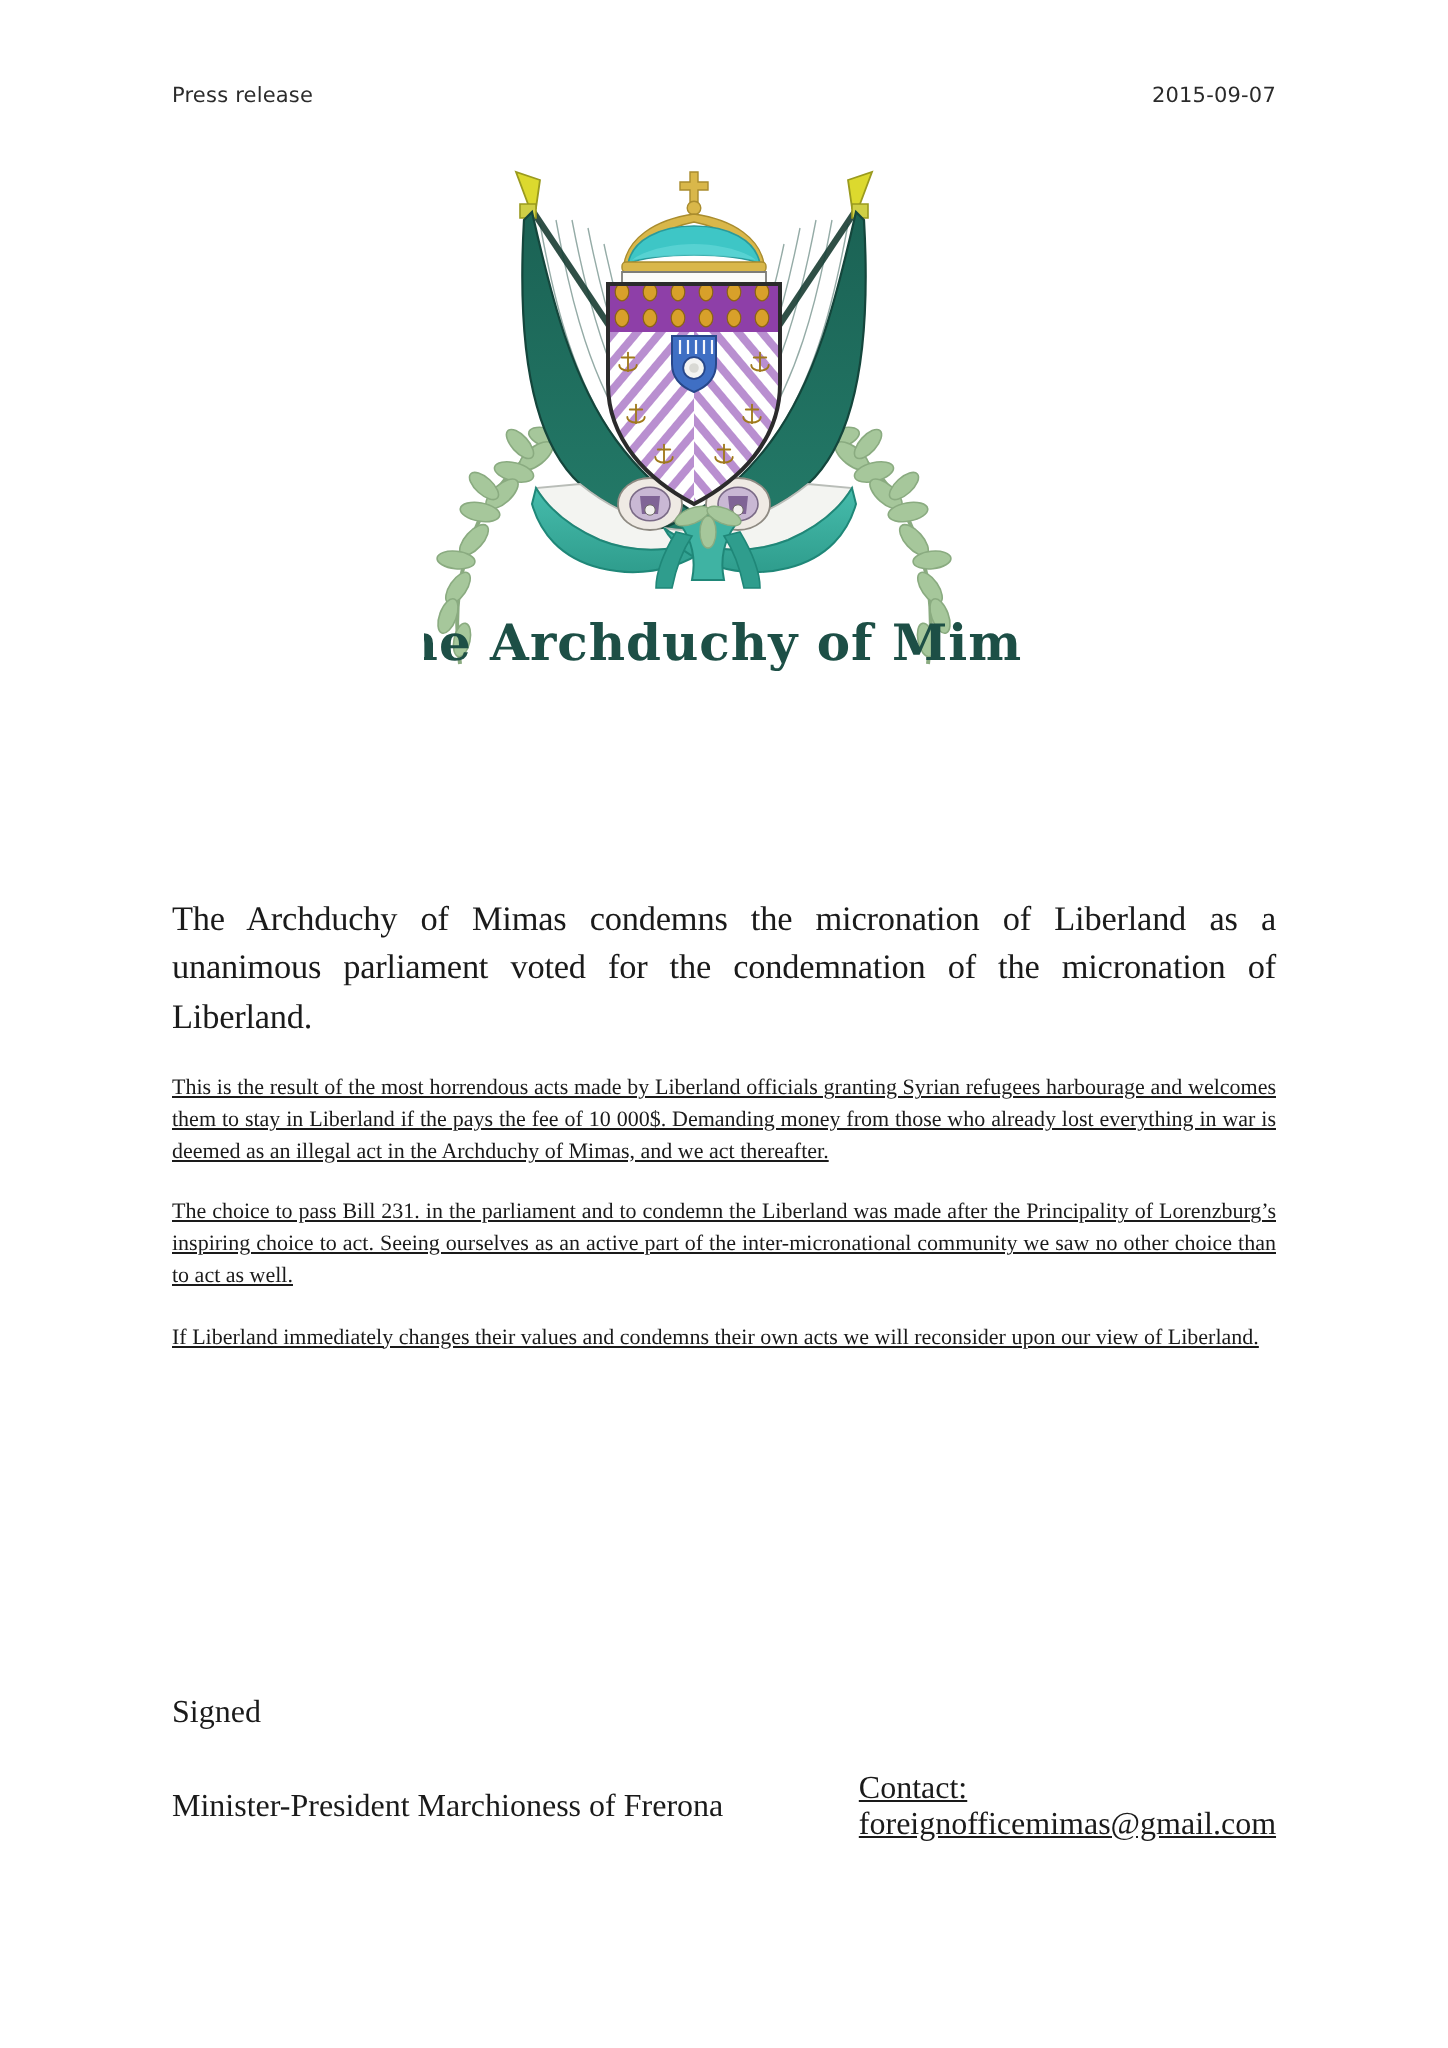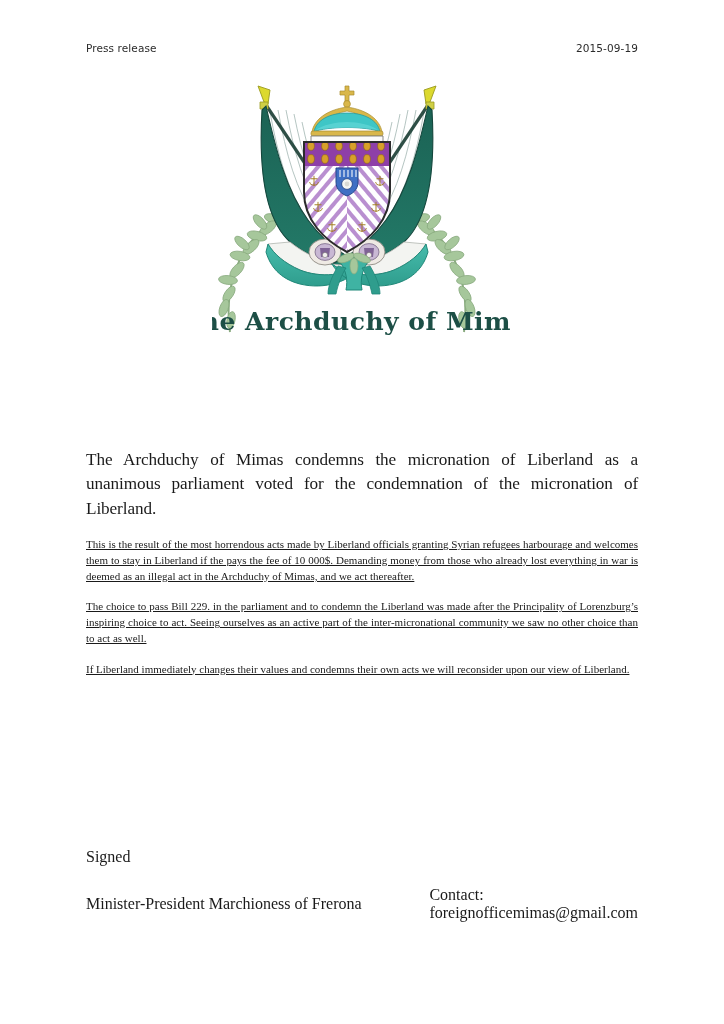--- a/index.html
+++ b/index.html
@@ -91,30 +91,30 @@
     color: #1a1a1a;
   }
   .sign-label {
     margin: 0 0 20px 0;
   }
   .sign-row {
     display: flex;
     align-items: center;
   }
   .sign-name { width: 345px; }
-  .sign-contact { flex: 1; }
+  .sign-contact { flex: 1; text-decoration: underline; }
 </style>
 </head>
 <body>
 
 <div class="page">
 
   <div class="doc-header">
     <span>Press release</span>
-    <span>2015-09-19</span>
+    <span>2015-09-07</span>
   </div>
 
   <div class="emblem-wrap">
     <div class="emblem">
       <svg width="300" height="285" viewBox="0 0 300 285" xmlns="http://www.w3.org/2000/svg">
         <defs>
           <linearGradient id="gDark" x1="0" y1="0" x2="0" y2="1">
             <stop offset="0%" stop-color="#1b6254"></stop>
             <stop offset="100%" stop-color="#237a68"></stop>
           </linearGradient>
@@ -361,21 +361,21 @@
         </g>
 
         <text x="150" y="250" text-anchor="middle" font-family="'DejaVu Serif', serif" font-size="25" font-weight="bold" fill="#1d4f46" letter-spacing="0.5">The Archduchy of Mimas</text>
       </svg>
     </div>
   </div>
 
   <div class="content">
     <h1 class="headline">The Archduchy of Mimas condemns the micronation of Liberland as a unanimous parliament voted for the condemnation of the micronation of Liberland.</h1>
     <p class="para">This is the result of the most horrendous acts made by Liberland officials granting Syrian refugees harbourage and welcomes them to stay in Liberland if the pays the fee of 10 000$. Demanding money from those who already lost everything in war is deemed as an illegal act in the Archduchy of Mimas, and we act thereafter.</p>
-    <p class="para">The choice to pass Bill 229. in the parliament and to condemn the Liberland was made after the Principality of Lorenzburg’s inspiring choice to act. Seeing ourselves as an active part of the inter-micronational community we saw no other choice than to act as well.</p>
+    <p class="para">The choice to pass Bill 231. in the parliament and to condemn the Liberland was made after the Principality of Lorenzburg’s inspiring choice to act. Seeing ourselves as an active part of the inter-micronational community we saw no other choice than to act as well.</p>
     <p class="para">If Liberland immediately changes their values and condemns their own acts we will reconsider upon our view of Liberland.</p>
   </div>
 
   <div class="sign-block">
     <div class="sign-label">Signed</div>
     <div class="sign-row">
       <span class="sign-name">Minister-President Marchioness of Frerona</span>
       <span class="sign-contact">Contact: foreignofficemimas@gmail.com</span>
     </div>
   </div>

